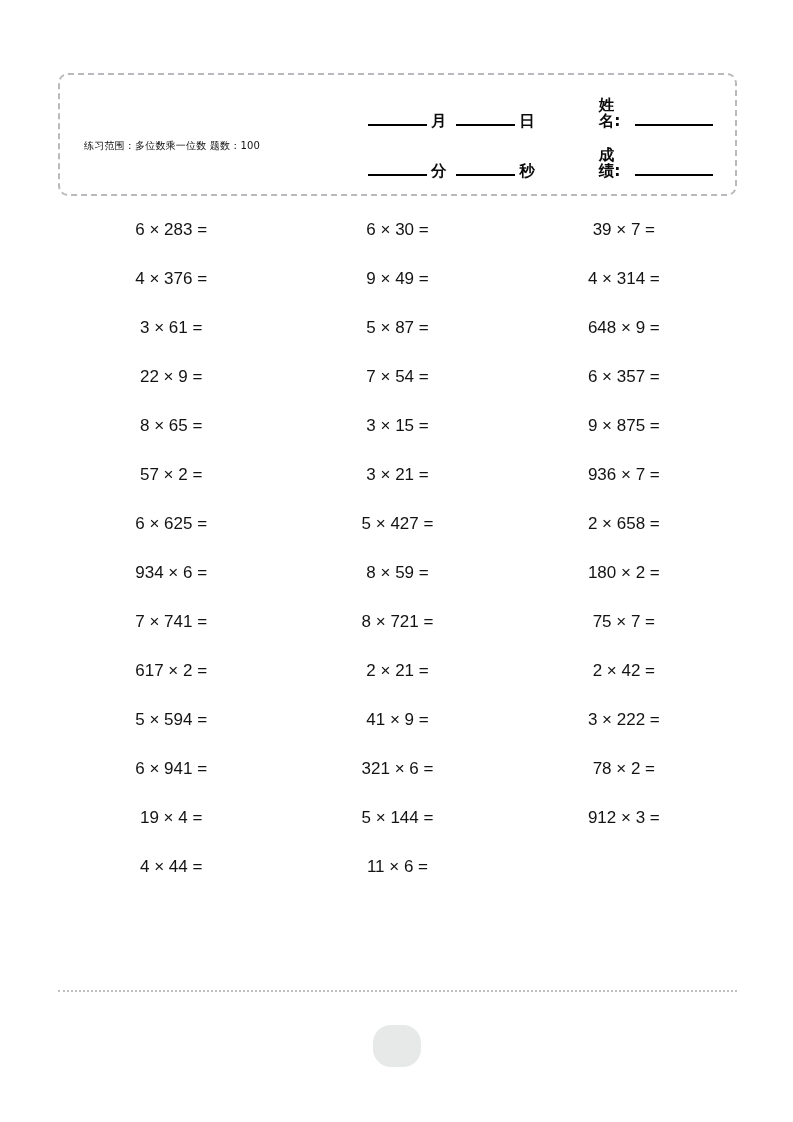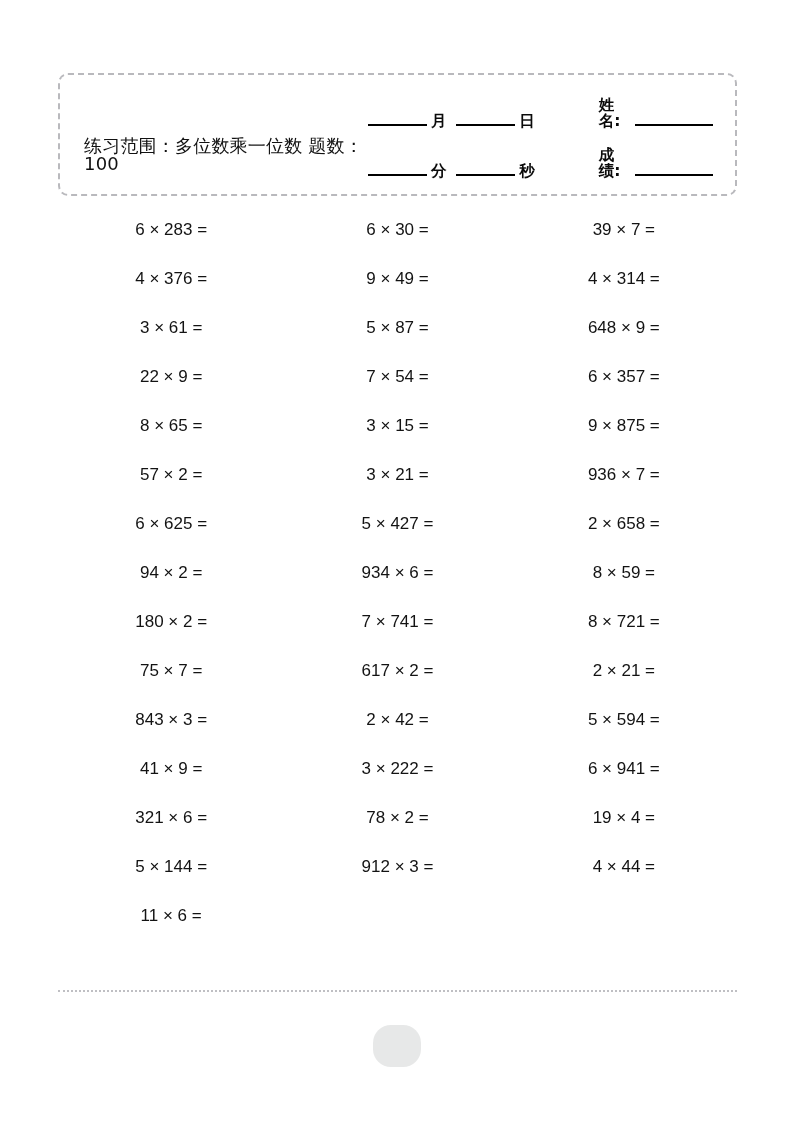--- a/index.html
+++ b/index.html
@@ -27,21 +27,21 @@
     border: 2px dashed #b9b9bd;
     border-radius: 10px;
   }
 
   .range-line {
     position: absolute;
     left: 24px;
     top: 62px;
     width: 280px;
     font-family: "DejaVu Sans", "Liberation Sans", sans-serif;
-    font-size: 18px;
+    font-size: 10px;
     line-height: 18px;
     color: #111111;
     letter-spacing: 0.2px;
   }
 
   .fields {
     position: absolute;
     right: 22px;
     top: 22px;
     width: 345px;
@@ -168,30 +168,28 @@
     <div class="problem">6 × 357 =</div>
     <div class="problem">8 × 65 =</div>
     <div class="problem">3 × 15 =</div>
     <div class="problem">9 × 875 =</div>
     <div class="problem">57 × 2 =</div>
     <div class="problem">3 × 21 =</div>
     <div class="problem">936 × 7 =</div>
     <div class="problem">6 × 625 =</div>
     <div class="problem">5 × 427 =</div>
     <div class="problem">2 × 658 =</div>
-    <div class="problem">94 × 2 =</div>
     <div class="problem">934 × 6 =</div>
     <div class="problem">8 × 59 =</div>
     <div class="problem">180 × 2 =</div>
     <div class="problem">7 × 741 =</div>
     <div class="problem">8 × 721 =</div>
     <div class="problem">75 × 7 =</div>
     <div class="problem">617 × 2 =</div>
     <div class="problem">2 × 21 =</div>
-    <div class="problem">843 × 3 =</div>
     <div class="problem">2 × 42 =</div>
     <div class="problem">5 × 594 =</div>
     <div class="problem">41 × 9 =</div>
     <div class="problem">3 × 222 =</div>
     <div class="problem">6 × 941 =</div>
     <div class="problem">321 × 6 =</div>
     <div class="problem">78 × 2 =</div>
     <div class="problem">19 × 4 =</div>
     <div class="problem">5 × 144 =</div>
     <div class="problem">912 × 3 =</div>

